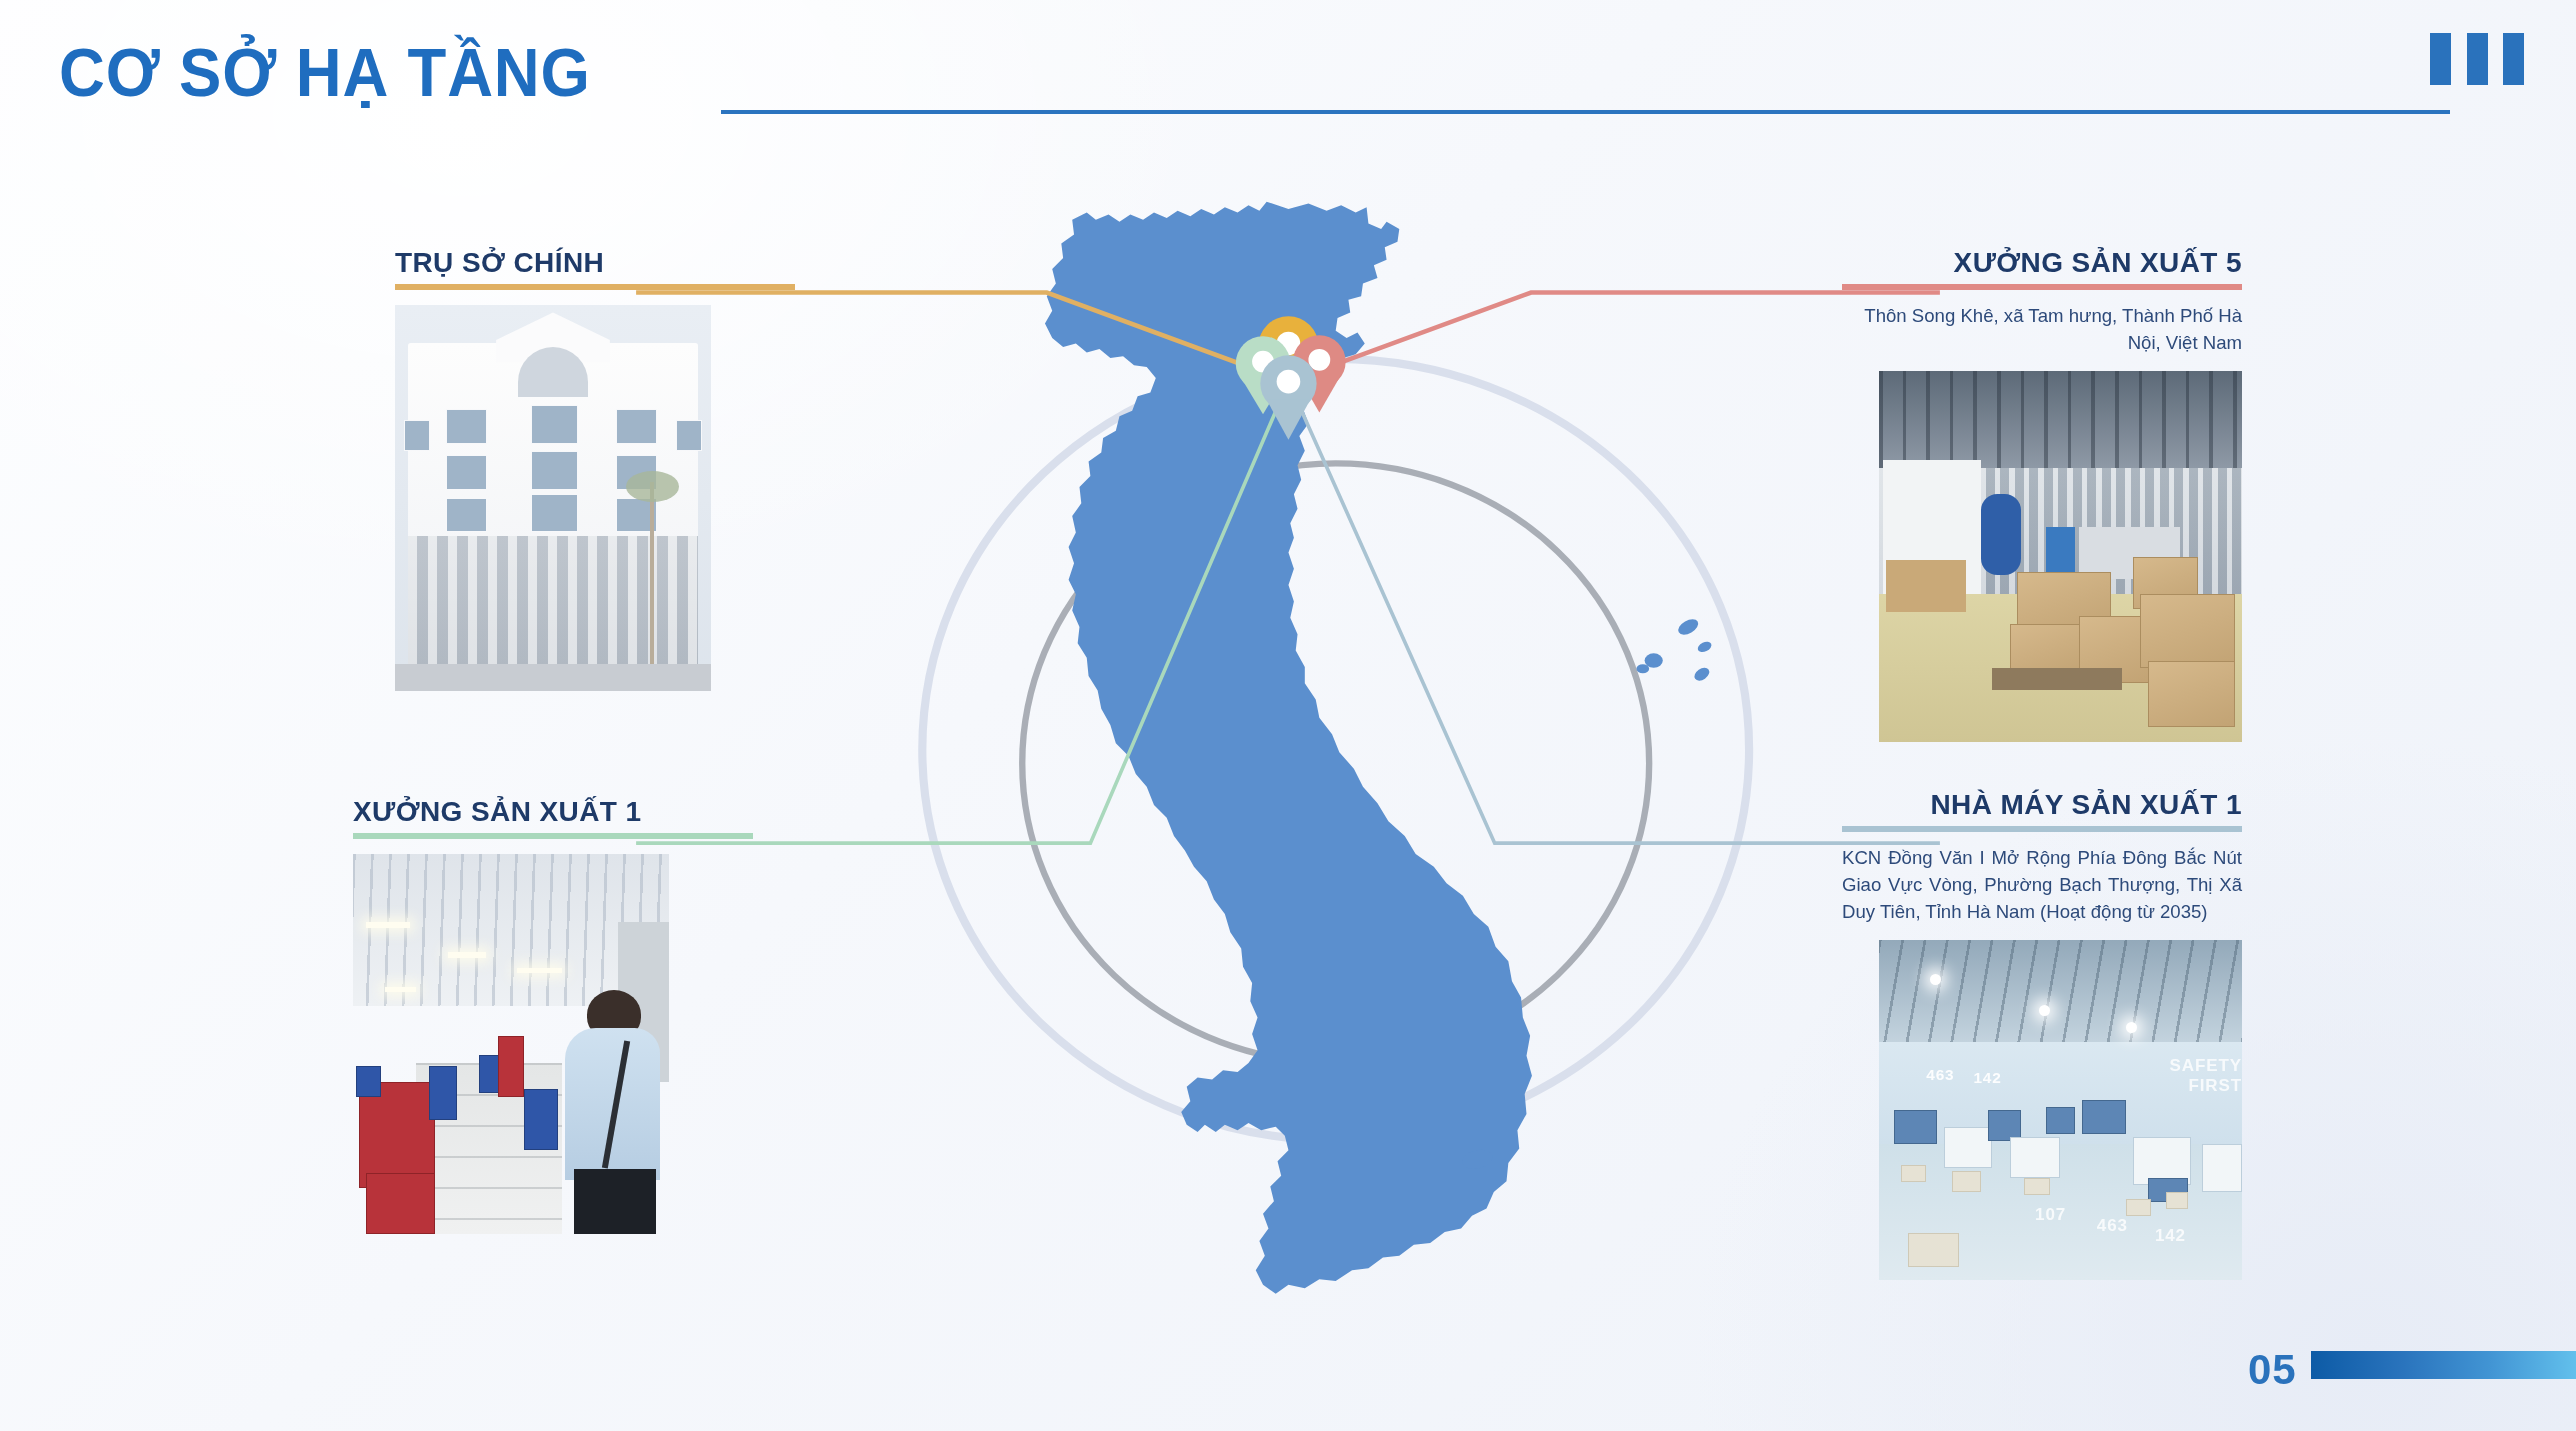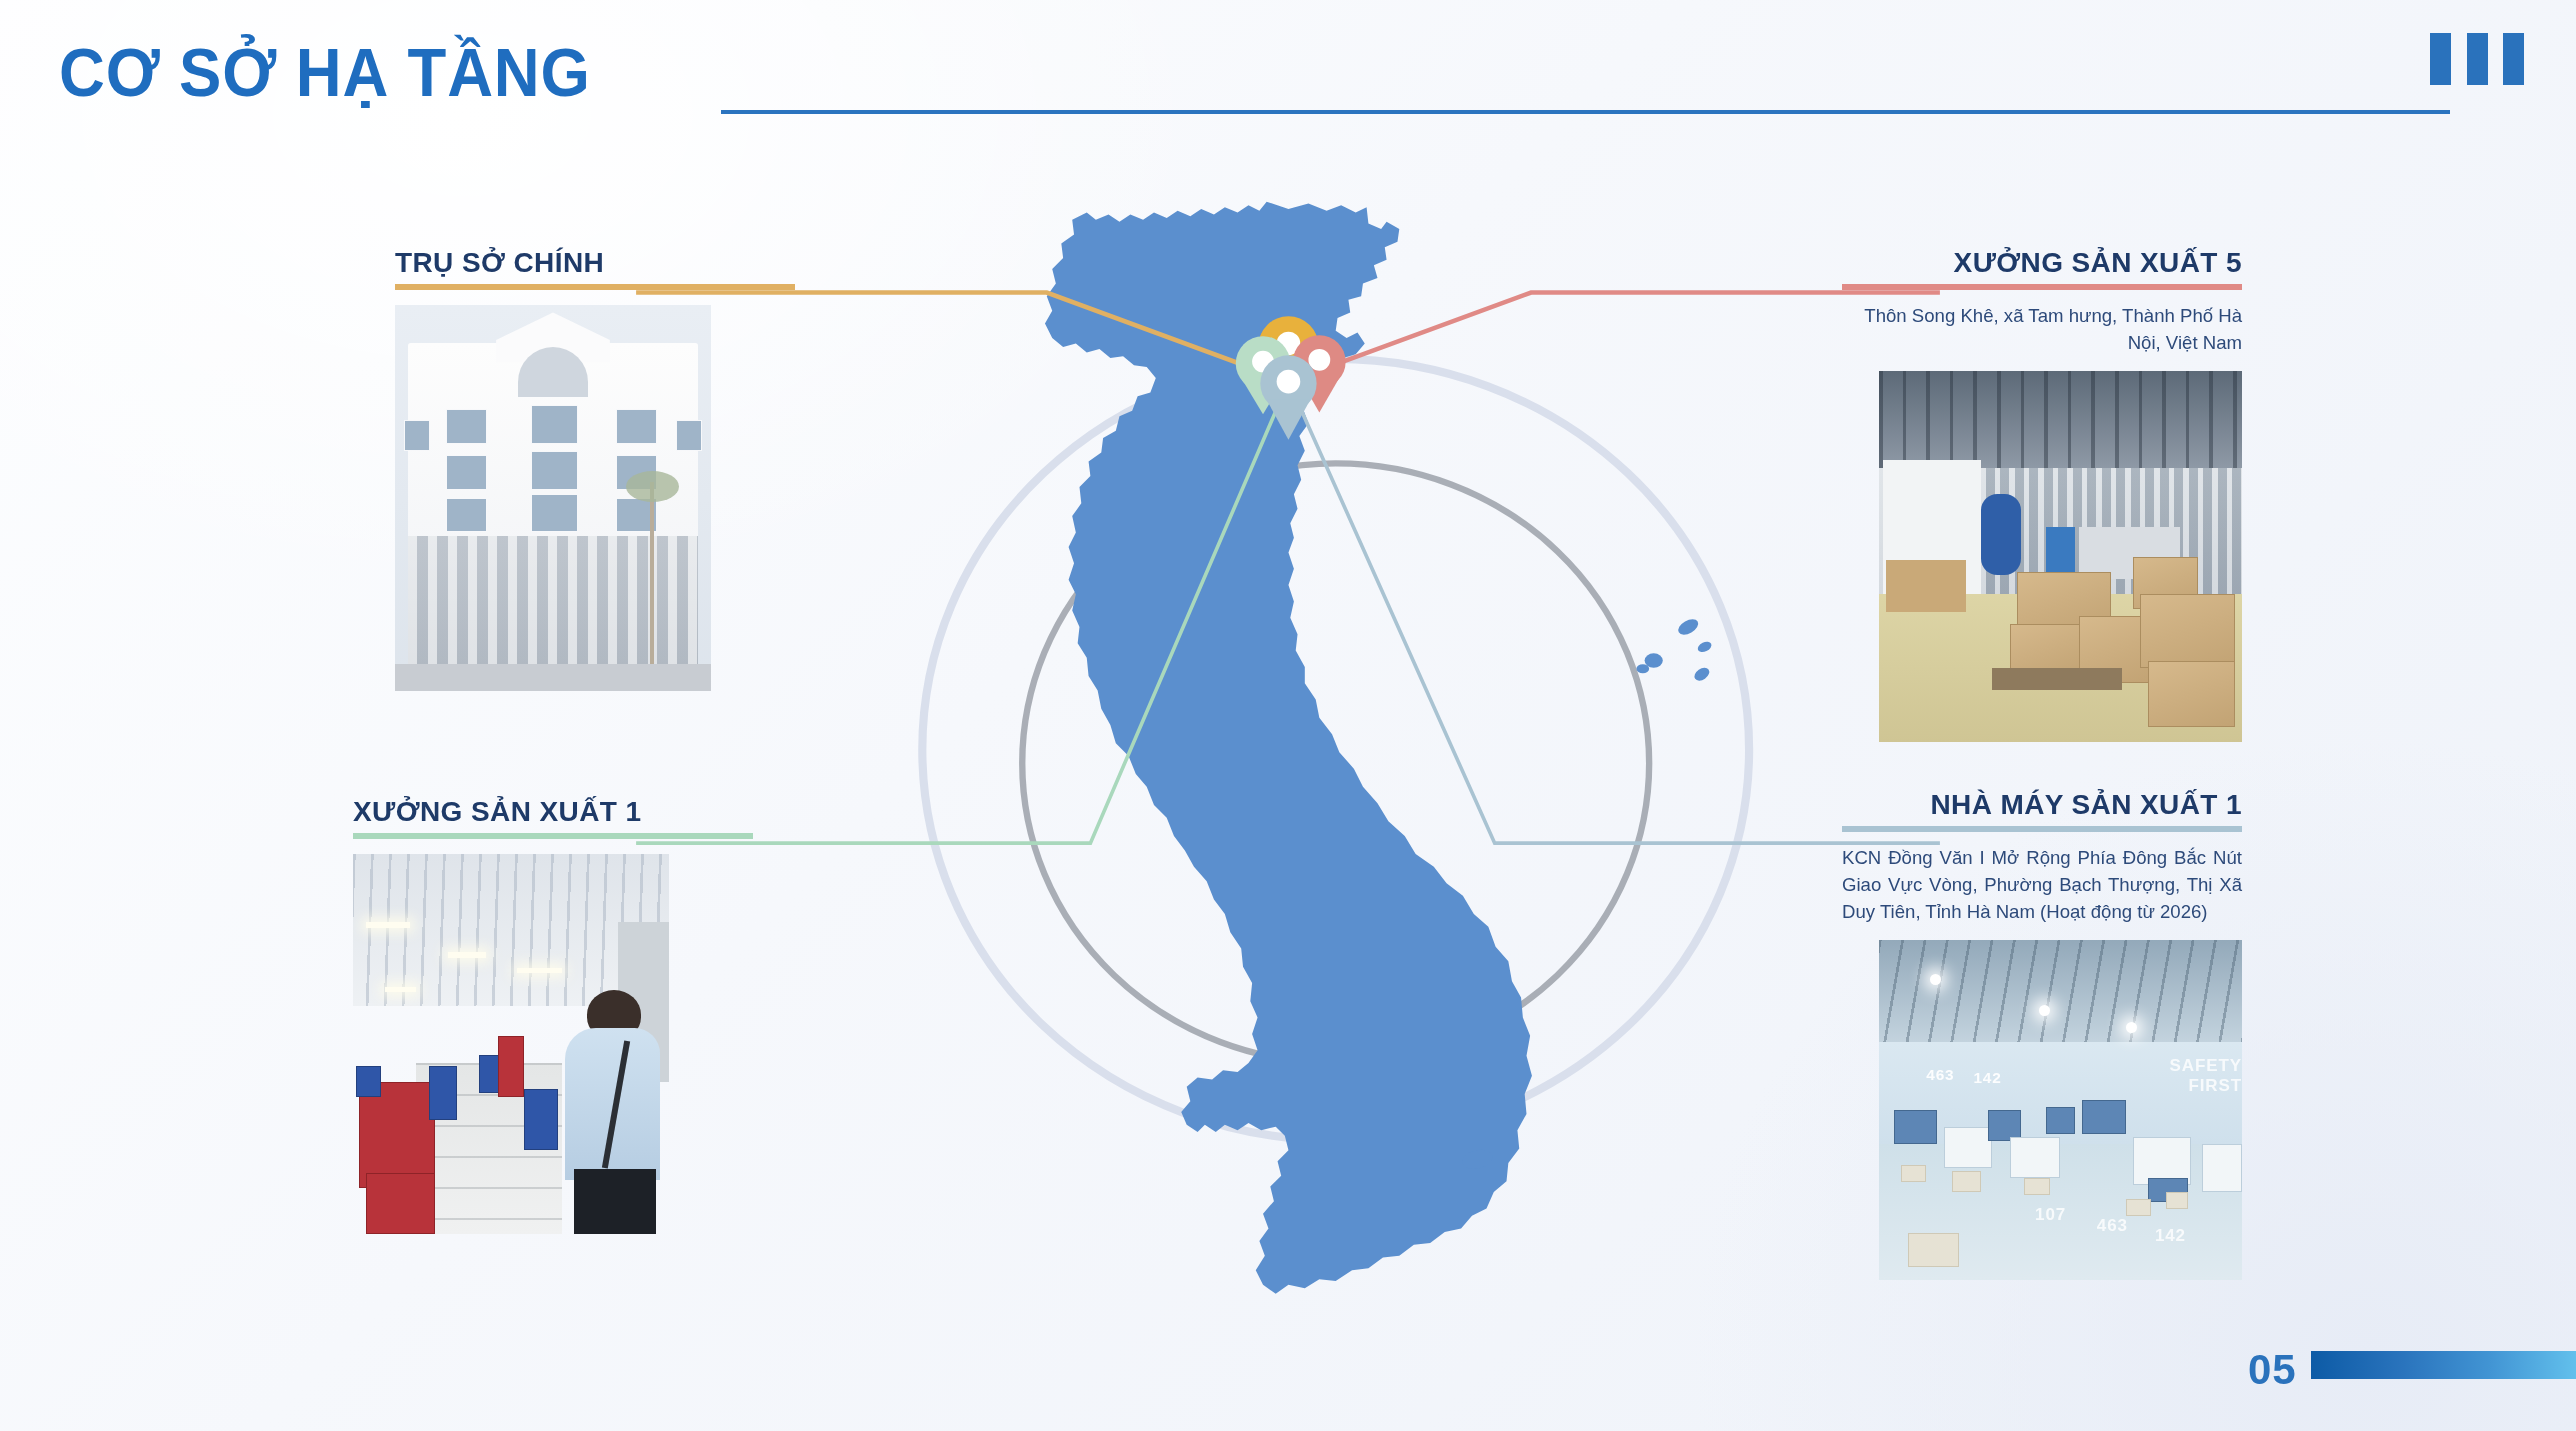--- a/index.html
+++ b/index.html
@@ -319,21 +319,21 @@
         <div class="p-man-body"></div>
         <div class="p-man-strap"></div>
         <div class="p-man-pants"></div>
       </div>
     </div>
   </div>
 
   <div class="block blk-right" id="blk-p1">
     <div class="hd">NHÀ MÁY SẢN XUẤT 1</div>
     <div class="rule" style="background:#a9c3d2"></div>
-    <div class="addr just">KCN Đồng Văn I Mở Rộng Phía Đông Bắc Nút Giao Vực Vòng, Phường Bạch Thượng, Thị Xã Duy Tiên, Tỉnh Hà Nam (Hoạt động từ 2026)</div>
+    <div class="addr just">KCN Đồng Văn I Mở Rộng Phía Đông Bắc Nút Giao Vực Vòng, Phường Bạch Thượng, Thị Xã Duy Tiên, Tỉnh Hà Nam (Hoạt động từ 2035)</div>
     <div class="photo photo-p1">
       <div class="ph">
         <div class="f-bg"></div>
         <div class="f-roof"></div>
         <div class="f-mid"></div>
         <div class="f-floor"></div>
         <div class="f-lamp" style="left:14%;top:10%"></div>
         <div class="f-lamp" style="left:44%;top:19%"></div>
         <div class="f-lamp" style="left:68%;top:24%"></div>
         <div class="f-num" style="left:13%;top:37%">463</div>

